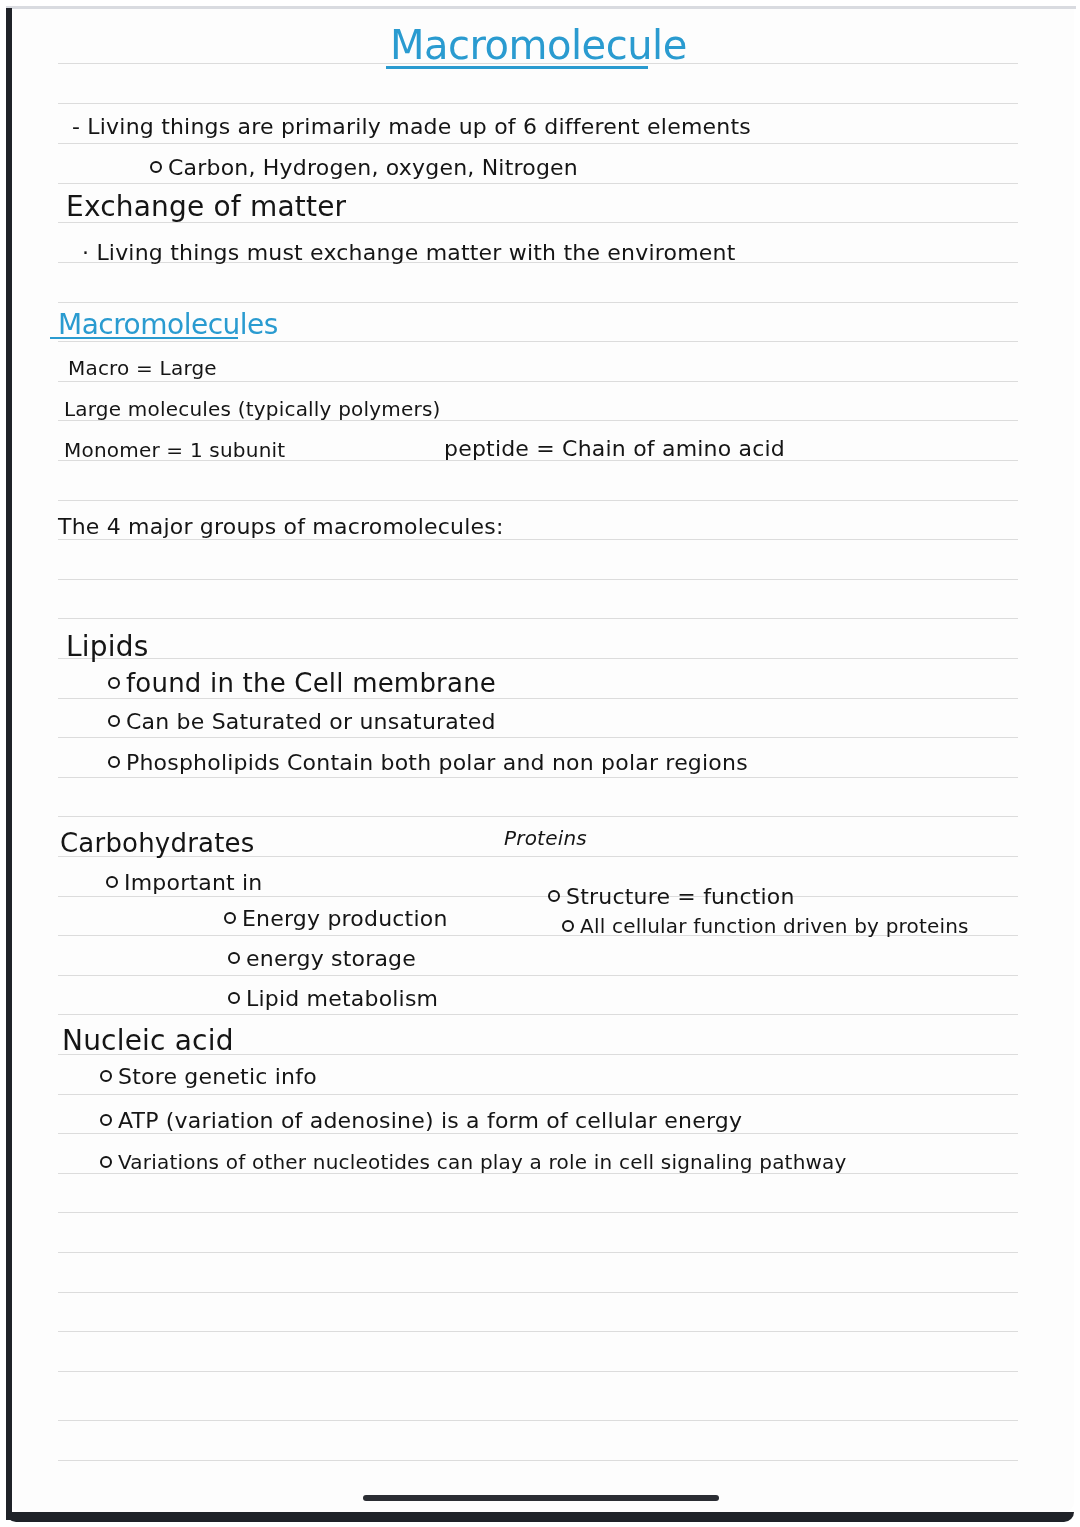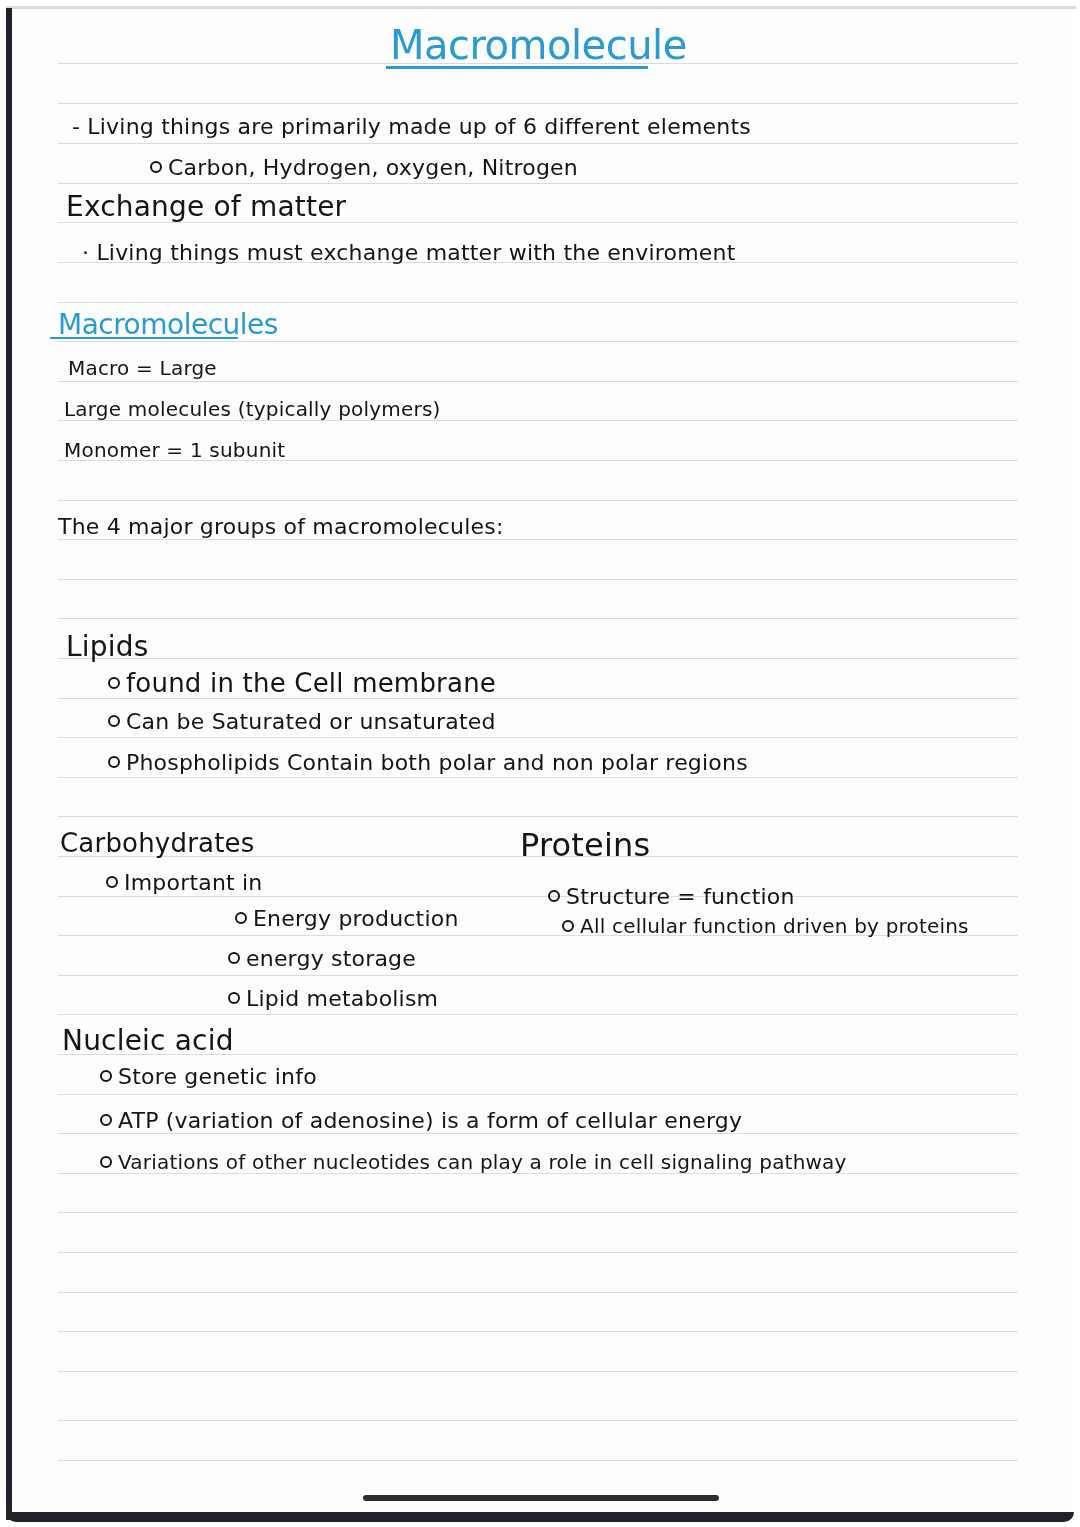--- a/index.html
+++ b/index.html
@@ -77,35 +77,36 @@
   <div class="t b" style="left:72px;top:114px;">- Living things are primarily made up of 6 different elements</div>
   <div class="t b" style="left:150px;top:155px;"><span class="bullet"></span><span>Carbon, Hydrogen, oxygen, Nitrogen</span></div>
   <div class="t h" style="left:66px;top:190px;">Exchange of matter</div>
   <div class="t b" style="left:82px;top:240px;">· Living things must exchange matter with the enviroment</div>
 
   <div class="t subhead" style="left:58px;top:308px;">Macromolecules</div>
   <div class="subhead-underline" style="left:50px;top:337px;width:188px;"></div>
   <div class="t s" style="left:68px;top:356px;">Macro = Large</div>
   <div class="t s" style="left:64px;top:397px;">Large molecules (typically polymers)</div>
   <div class="t s" style="left:64px;top:438px;">Monomer = 1 subunit</div>
+  <div class="t b" style="left:444px;top:436px;">peptide = Chain of amino acid</div>
 
   <div class="t b" style="left:58px;top:514px;">The 4 major groups of macromolecules:</div>
 
   <div class="t h" style="left:66px;top:630px;">Lipids</div>
   <div class="t h" style="left:108px;top:668px;font-size:26px;"><span class="bullet"></span><span>found in the Cell membrane</span></div>
   <div class="t b" style="left:108px;top:709px;"><span class="bullet"></span><span>Can be Saturated or unsaturated</span></div>
   <div class="t b" style="left:108px;top:750px;"><span class="bullet"></span><span>Phospholipids Contain both polar and non polar regions</span></div>
 
   <div class="t h" style="left:60px;top:828px;font-size:26px;">Carbohydrates</div>
   <div class="t b" style="left:106px;top:870px;"><span class="bullet"></span><span>Important in</span></div>
-  <div class="t b" style="left:235px;top:906px;"><span class="bullet"></span><span>Energy production</span></div>
+  <div class="t b" style="left:224px;top:906px;"><span class="bullet"></span><span>Energy production</span></div>
   <div class="t b" style="left:228px;top:946px;"><span class="bullet"></span><span>energy storage</span></div>
   <div class="t b" style="left:228px;top:986px;"><span class="bullet"></span><span>Lipid metabolism</span></div>
 
-  <div class="t h" style="left:520px;top:826px;font-size:32px;">Proteins</div>
+  <div class="t h" style="left:504px;top:826px;font-size:20px;font-style:italic;">Proteins</div>
   <div class="t b" style="left:548px;top:872px;margin-top:12px;"><span class="bullet"></span><span>Structure = function</span></div>
   <div class="t s" style="left:562px;top:914px;"><span class="bullet"></span><span>All cellular function driven by proteins</span></div>
 
   <div class="t h" style="left:62px;top:1024px;">Nucleic acid</div>
   <div class="t b" style="left:100px;top:1064px;"><span class="bullet"></span><span>Store genetic info</span></div>
   <div class="t b" style="left:100px;top:1108px;"><span class="bullet"></span><span>ATP (variation of adenosine) is a form of cellular energy</span></div>
   <div class="t s" style="left:100px;top:1150px;"><span class="bullet"></span><span>Variations of other nucleotides can play a role in cell signaling pathway</span></div>
 
   <div class="home-indicator"></div>
 </div>

